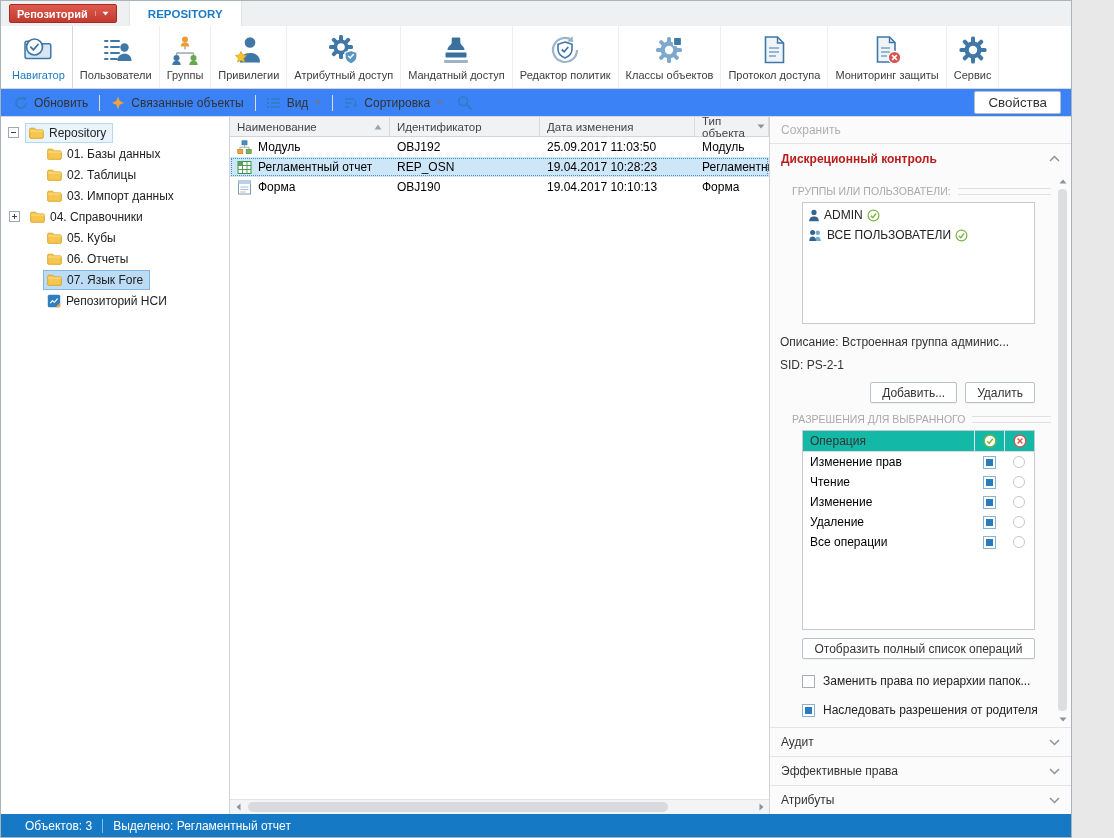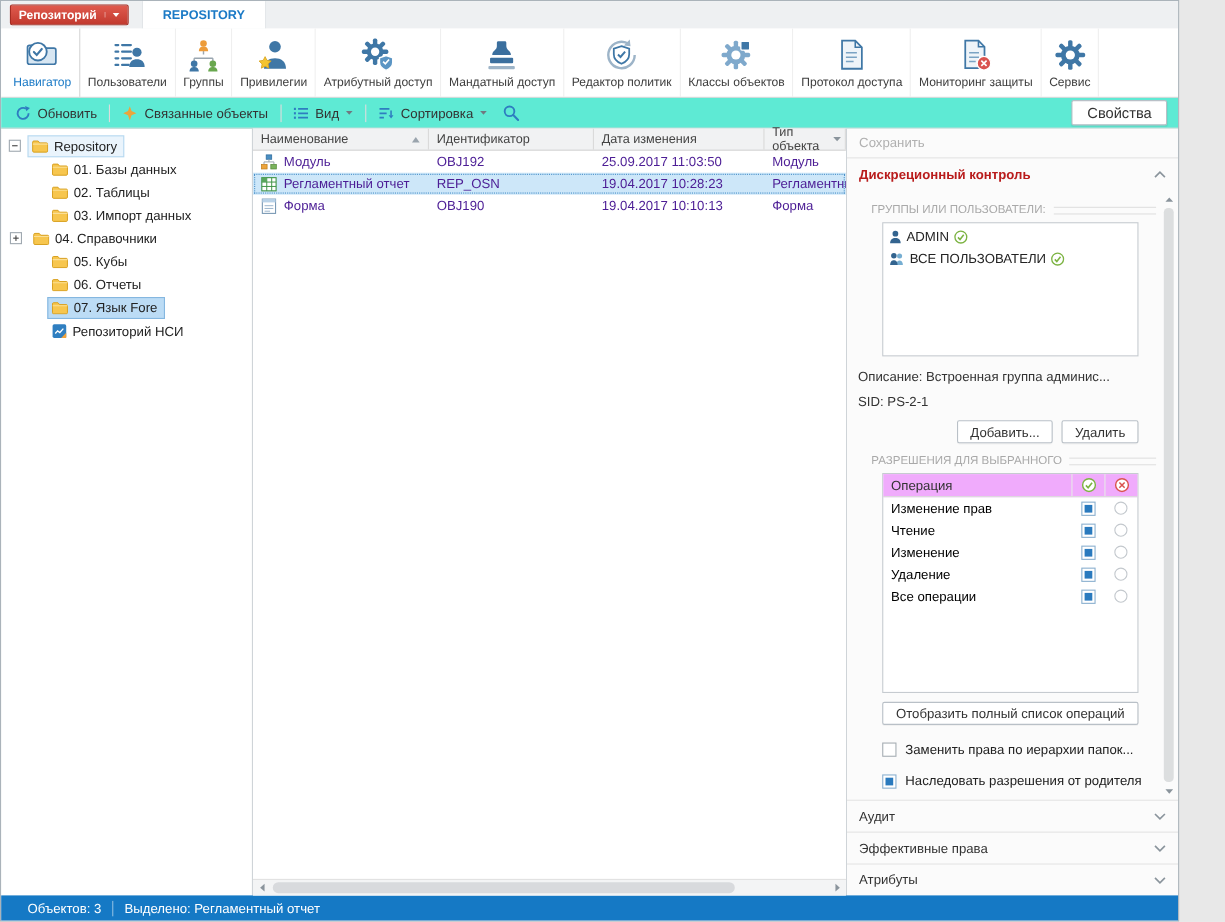--- a/index.html
+++ b/index.html
@@ -29,21 +29,21 @@
   .ribbon-item {
     display: flex; flex-direction: column; align-items: center; justify-content: center; gap: 2px;
     padding: 3px 7px; cursor: pointer; border-right: 1px solid #efefef; white-space: nowrap;
   }
   .ribbon-item.active { border-right: 1px solid #d6d6d6; }
   .ribbon-item.active .rlabel { color: #1b7ac6; }
   .ricon { height: 34px; display: flex; align-items: center; }
   .ri { width: 32px; height: 32px; }
   .rlabel { font-size: 11px; color: #3d3d3d; }
   
-  .toolbar { height: 28px; background: #5eead4; border-bottom: 1px solid #d9d9d9; display: flex; align-items: center; padding: 0 6px; flex: none; color: #333; justify-content: flex-end; }
+  .toolbar { height: 28px; background: #3b82f6; border-bottom: 1px solid #d9d9d9; display: flex; align-items: center; padding: 0 6px; flex: none; color: #333; justify-content: flex-end; }
   .tbtn { display: flex; align-items: center; gap: 6px; padding: 3px 7px; border-radius: 2px; cursor: pointer; }
   .tsep { width: 1px; height: 16px; background: #dcdcdc; margin: 0 4px; }
   .props-btn {
     margin-left: auto; margin-right: 4px; background: #fff; border: 1px solid #b9c0c7; border-radius: 2px;
     padding: 3px 13px; cursor: pointer; box-shadow: 0 1px 1px rgba(0,0,0,.06); color: #333;
   }
   
   .main { flex: 1; display: flex; min-height: 0; }
   
   .tree-panel { width: 229px; flex: none; border-right: 1px solid #cfd4d8; padding-top: 5px; overflow: hidden; }
@@ -56,21 +56,21 @@
   .tree-item-inner { display: flex; align-items: center; gap: 5px; padding: 2px 6px 2px 3px; border: 1px solid transparent; }
   .tree-row.focused .tree-item-inner { background: #eaf4fc; border-color: #b7d9f0; }
   .tree-row.selected .tree-item-inner { background: #bcdcf5; border-color: #85b7e0; }
   
   .center-panel { flex: 1; min-width: 0; display: flex; flex-direction: column; position: relative; background: #fff; }
   .grid-header { display: flex; height: 20px; background: #f1f2f3; border-bottom: 1px solid #d5d5d5; font-size: 11.5px; color: #444; flex: none; }
   .gh-cell { display: flex; align-items: center; padding: 0 7px; border-right: 1px solid #dadada; gap: 6px; cursor: pointer; }
   .w-name { width: 160px; flex: none; } .w-id { width: 150px; flex: none; } .w-date { width: 155px; flex: none; } .w-type { flex: 1; min-width: 0; }
   .gh-spring { flex: 1; }
   .grid-body { flex: 1; min-height: 0; }
-  .grid-row { display: flex; height: 20px; align-items: center; color: #4c1d95; cursor: pointer; }
+  .grid-row { display: flex; height: 20px; align-items: center; color: #000000; cursor: pointer; }
   .gr-cell { padding: 0 7px; display: flex; align-items: center; gap: 6px; height: 100%; overflow: hidden; white-space: nowrap; }
   .grid-row.selected { background: #cde7f9; outline: 1px dotted #4a90c8; outline-offset: -2px; }
   .hscroll { height: 15px; flex: none; background: #f3f4f5; border-top: 1px solid #e2e2e2; display: flex; align-items: center; }
   .hs-btn { width: 16px; height: 15px; display: flex; align-items: center; justify-content: center; cursor: pointer; flex: none; }
   .hs-thumb { height: 10px; width: 420px; background: #d8dadd; border-radius: 5px; margin-left: 2px; cursor: pointer; }
   .hs-spring { flex: 1; }
   
   .right-panel { width: 302px; flex: none; border-left: 1px solid #cfd4d8; background: #fbfbfb; display: flex; flex-direction: column; min-height: 0; }
   .save-bar { height: 27px; flex: none; display: flex; align-items: center; padding: 0 11px; border-bottom: 1px solid #e4e4e4; }
   .save-label { color: #b0b0b0; cursor: default; }
@@ -83,21 +83,21 @@
   .caps-label { display: flex; align-items: center; gap: 7px; color: #a9a9a9; font-size: 10.5px; margin: 10px 0 5px 12px; white-space: nowrap; }
   .caps-label::after { content: ""; flex: 1; height: 5px; border-top: 1px solid #e0e0e0; border-bottom: 1px solid #e0e0e0; }
   .principal-list { margin-left: 22px; width: 233px; height: 122px; background: #fff; border: 1px solid #c6cbd0; padding: 2px; overflow: hidden; }
   .principal { display: flex; align-items: center; gap: 4px; height: 20px; padding: 0 3px; color: #222; cursor: pointer; }
   .principal.selected { background: #cfe4f5; }
   .desc-line { color: #333; margin: 11px 0 0 0; white-space: nowrap; overflow: hidden; }
   .sid-line { color: #333; margin-top: 9px; }
   .btn { background: #fff; border: 1px solid #b9c0c7; border-radius: 2px; font-size: 12px; color: #333; height: 21px; padding: 0 11px; display: inline-flex; align-items: center; justify-content: center; cursor: pointer; box-shadow: 0 1px 0 rgba(0,0,0,.04); font-family: "Liberation Sans", sans-serif; }
   .btn-row { width: 233px; margin: 10px 0 0 22px; display: flex; justify-content: flex-end; gap: 8px; }
   .perm-table { width: 233px; margin-left: 22px; height: 200px; background: #fff; border: 1px solid #c6cbd0; display: flex; flex-direction: column; }
-  .pt-header { display: flex; height: 21px; background: #f0abfc; border-bottom: 1px solid #dcdcdc; align-items: center; color: #333; flex: none; }
+  .pt-header { display: flex; height: 21px; background: #14b8a6; border-bottom: 1px solid #dcdcdc; align-items: center; color: #333; flex: none; }
   .pt-op { flex: 1; padding: 0 7px; overflow: hidden; white-space: nowrap; }
   .pt-allow, .pt-deny { width: 30px; flex: none; display: flex; align-items: center; justify-content: center; border-left: 1px solid #e8e8e8; height: 100%; }
   .pt-row { display: flex; height: 20px; align-items: center; flex: none; }
   .pt-row .pt-allow, .pt-row .pt-deny { border-left: none; cursor: pointer; }
   .cb { width: 13px; height: 13px; border: 1px solid #a6adb3; background: #fff; flex: none; position: relative; cursor: pointer; }
   .cb.checked { border-color: #8ab0cf; }
   .cb.checked::after { content: ""; position: absolute; left: 2px; top: 2px; right: 2px; bottom: 2px; background: #2a7abe; }
   .circle-cb { width: 12px; height: 12px; border: 1px solid #c3c8cd; border-radius: 50%; background: #fff; flex: none; cursor: pointer; }
   .full-list-btn { width: 233px; margin: 8px 0 0 22px; }
   .chk-row { display: flex; align-items: center; gap: 8px; margin: 15px 0 0 22px; color: #222; cursor: pointer; }

